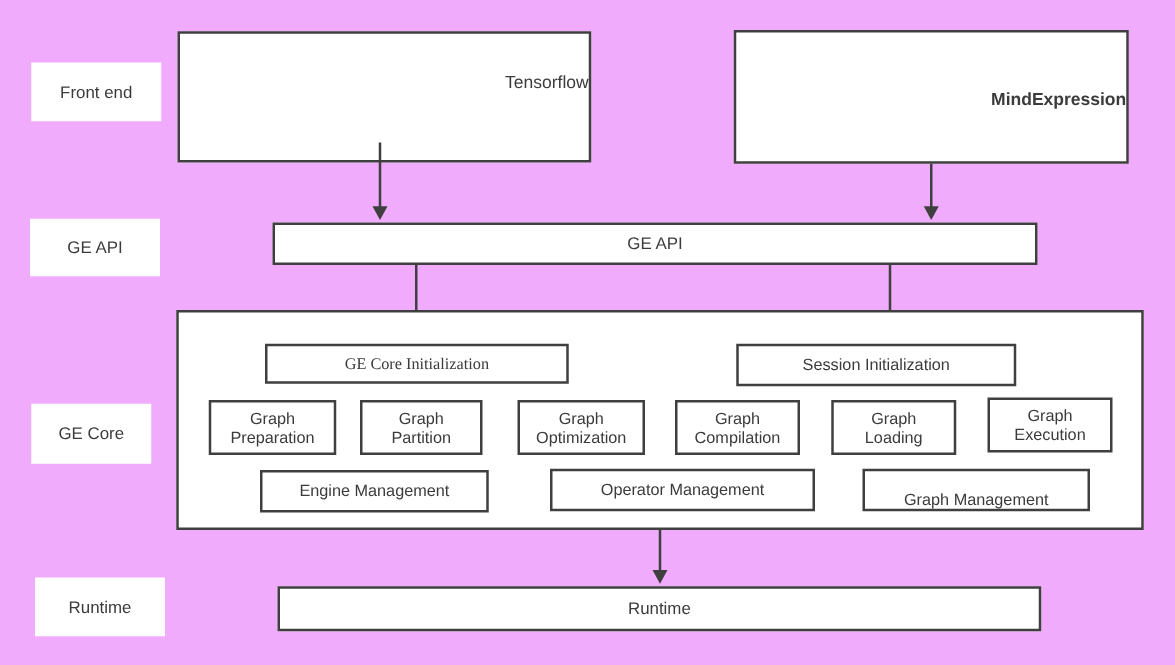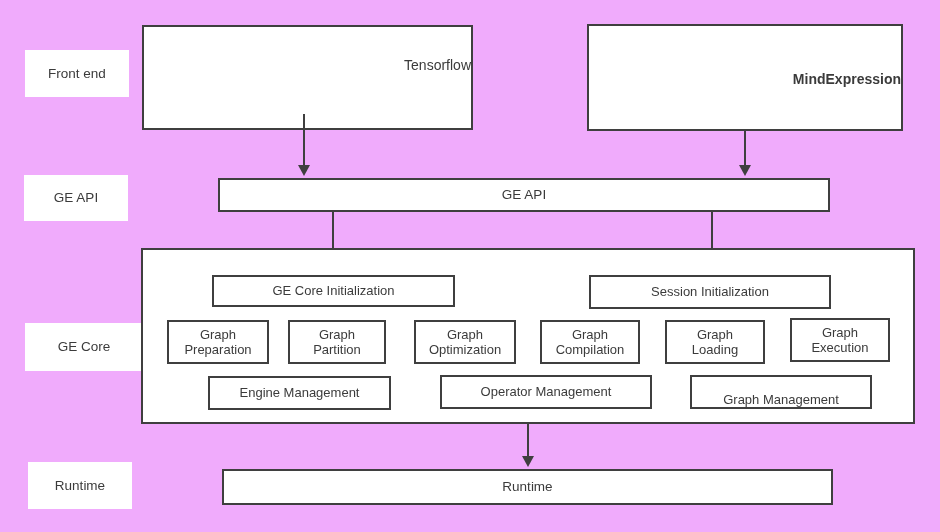--- a/index.html
+++ b/index.html
@@ -76,21 +76,21 @@
 <div id="canvas">
 
   <div class="box stage-label" style="left:25px; top:50px; width:104px; height:47px;">
     <span>Front end</span>
   </div>
 
   <div class="box stage-label" style="left:24px; top:175px; width:104px; height:46px;">
     <span>GE API</span>
   </div>
 
-  <div class="box stage-label" style="left:25px; top:323px; width:118px; height:48px;">
+  <div class="box stage-label" style="left:25px; top:323px; width:96px; height:48px;">
     <span>GE Core</span>
   </div>
 
   <div class="box stage-label" style="left:28px; top:462px; width:104px; height:47px;">
     <span>Runtime</span>
   </div>
 
   <div class="box container-box" style="left:142px; top:25px; width:331px; height:105px;">
     <span class="container-title" style="left:0; right:0; top:30px;">Tensorflow</span>
   </div>
@@ -110,24 +110,24 @@
   </div>
 
   <div class="conn-line" style="left:332px; top:212px; height:52px;"></div>
   <div class="conn-head" style="left:327px; top:262px;"></div>
 
   <div class="conn-line" style="left:711px; top:212px; height:52px;"></div>
   <div class="conn-head" style="left:706px; top:262px;"></div>
 
   <div class="box container-box" style="left:141px; top:248px; width:774px; height:176px;"></div>
 
-  <div class="box node" style="left:212px; top:275px; width:243px; height:32px;">
+  <div class="box node" style="left:212px; top:275px; width:243px; height:32px;font-family:Liberation Serif, serif;">
     <span>GE Core Initialization</span>
   </div>
-  <div class="box node" style="left:589px; top:275px; width:242px; height:34px;">
+  <div class="box node" style="left:589px; top:275px; width:224px; height:34px;">
     <span>Session Initialization</span>
   </div>
 
   <div class="box node" style="left:167px; top:320px; width:102px; height:44px;">
     <span>Graph
 Preparation</span>
   </div>
   <div class="box node" style="left:288px; top:320px; width:98px; height:44px;">
     <span>Graph
 Partition</span>

